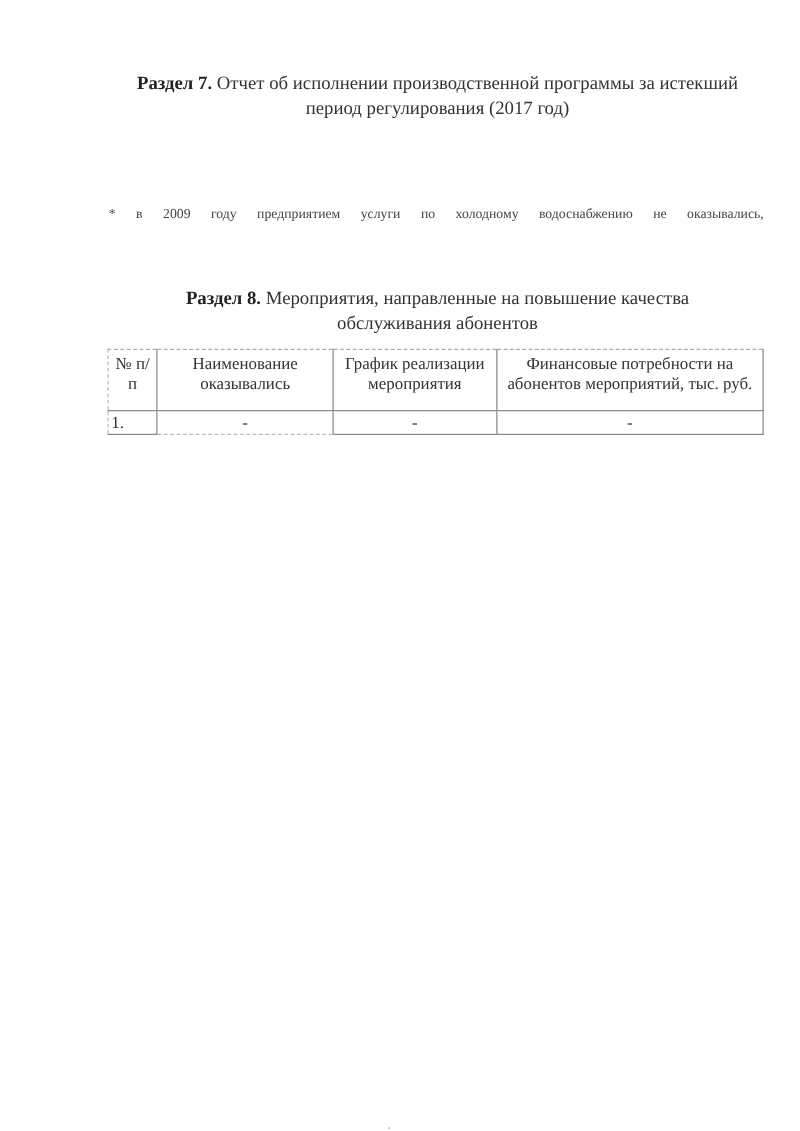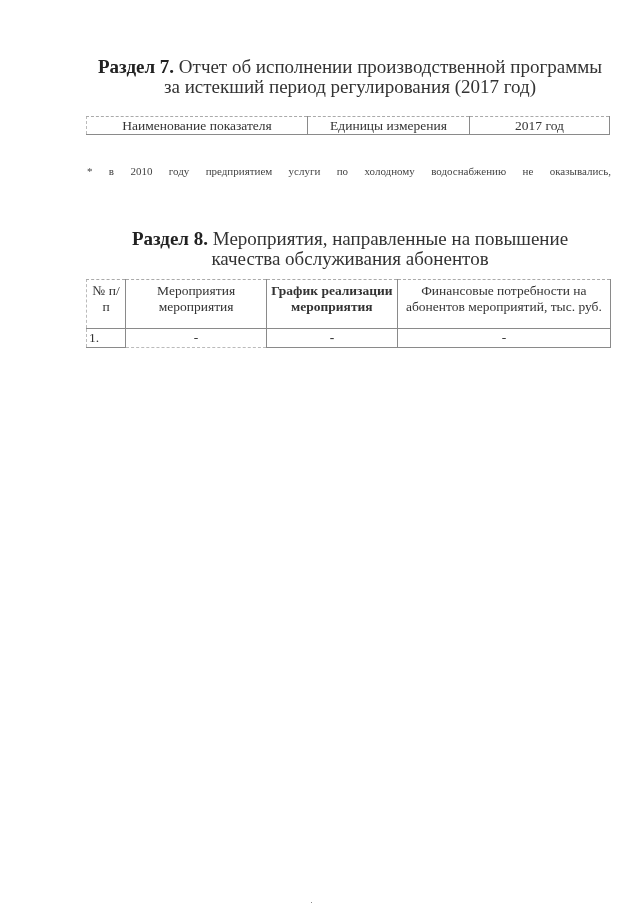--- a/index.html
+++ b/index.html
@@ -11,21 +11,21 @@
       width: 640px;
       height: 905px;
       position: relative;
       overflow: hidden;
       font-family: "Liberation Serif", "DejaVu Serif", serif;
       color: #2a2a2a;
     }
     .section-title {
       position: absolute;
       text-align: center;
-      font-size: 19px;
+      font-size: 15px;
       line-height: 20px;
       color: #333;
     }
     .section-title b {
       font-weight: bold;
       color: #222;
     }
     #s7-title { left: 90px; top: 57px; width: 520px; }
     #s8-title { left: 120px; top: 229px; width: 460px; }
 
@@ -89,21 +89,21 @@
       height: 45px;
       margin-top: 43px;
     }
     #t8 td {
       text-align: center;
       height: 18px;
       line-height: 16px;
     }
     #t8 .c1 { width: 30px; border-left: 1px dashed #bbb; }
     #t8 .c2 { width: 131px; border-left: 1px dashed #bbb; }
-    #t8 .c3 { width: 121px; font-weight: bold; }
+    #t8 .c3 { width: 121px; }
     #t8 .c4 { width: 203px; }
     #t8 td.c1 { text-align: left; padding-left: 2px; }
     #t8 td.c2 { border-bottom: 1px dashed #bbb; }
     #t8 tr:first-child th { border-top: 1px dashed #aaa; }
 
     .page-dot {
       position: absolute;
       left: 311px;
       top: 902px;
       width: 1px;
@@ -113,41 +113,36 @@
   </style>
 </head>
 <body>
 
 <div class="section-title" id="s7-title">
   <b>Раздел 7.</b><span> Отчет об исполнении производственной программы за истекший период регулирования (2017 год)</span>
 </div>
 
 <table class="doc-table" id="t7">
   <tbody>
-      <tr>
-    <th class="c1">Наименование показателя</th>
-    <th class="c2">Единицы измерения</th>
-    <th class="c3">2017 год</th>
-  </tr>
 </tbody>
   </table>
 
 <div class="footnote">
-  <span class="line1">* в 2010 году предприятием услуги по холодному водоснабжению не оказывались,</span>
+  <span class="line1">* в 2009 году предприятием услуги по холодному водоснабжению не оказывались,</span>
 </div>
 
 <div class="section-title" id="s8-title">
   <b>Раздел 8.</b><span> Мероприятия, направленные на повышение качества обслуживания абонентов</span>
 </div>
 
 <table class="doc-table" id="t8">
   <tbody>
       <tr>
     <th class="c1">№ п/п</th>
-    <th class="c2">Мероприятия мероприятия</th>
+    <th class="c2">Наименование оказывались</th>
     <th class="c3">График реализации мероприятия</th>
     <th class="c4">Финансовые потребности на абонентов мероприятий, тыс. руб.</th>
   </tr>
   <tr>
     <td class="c1">1.</td>
     <td class="c2">-</td>
     <td class="c3">-</td>
     <td class="c4">-</td>
   </tr>
 </tbody>

